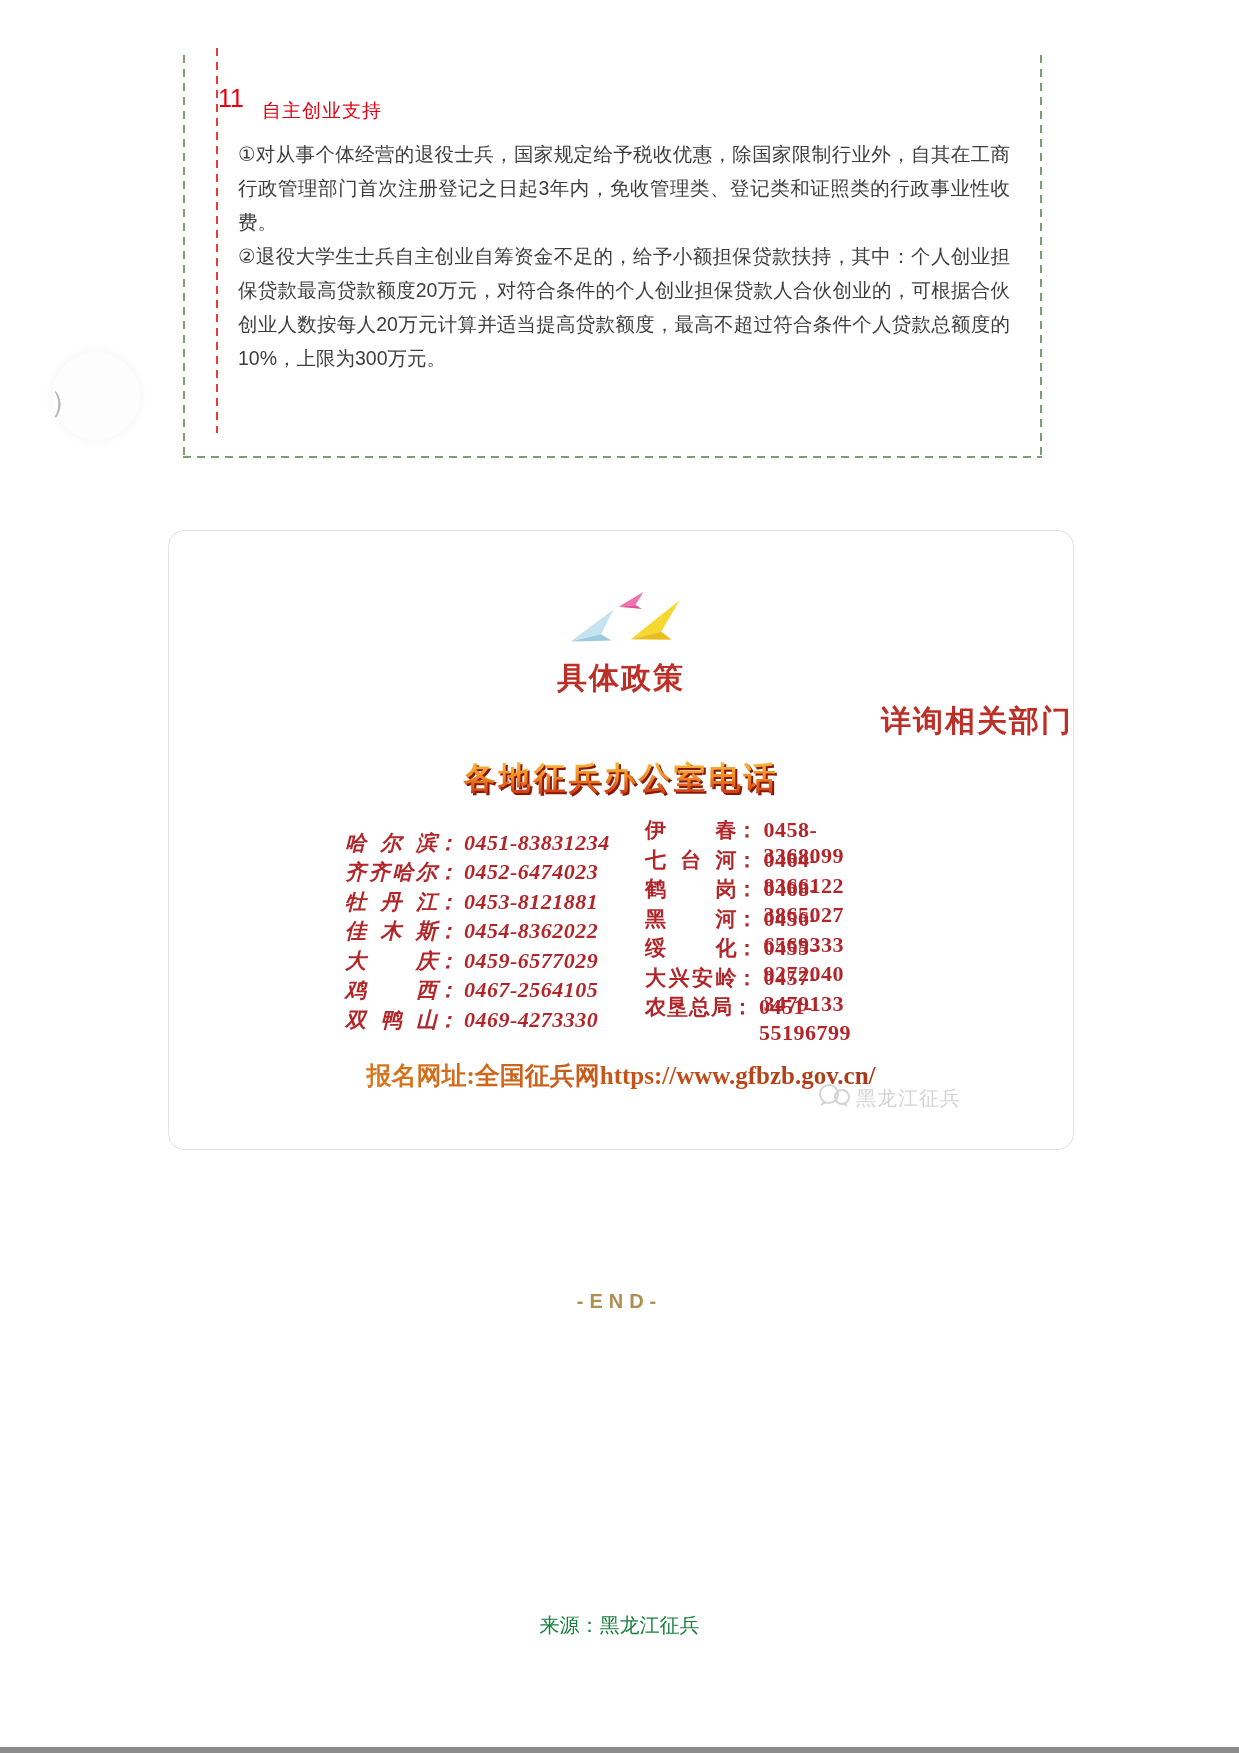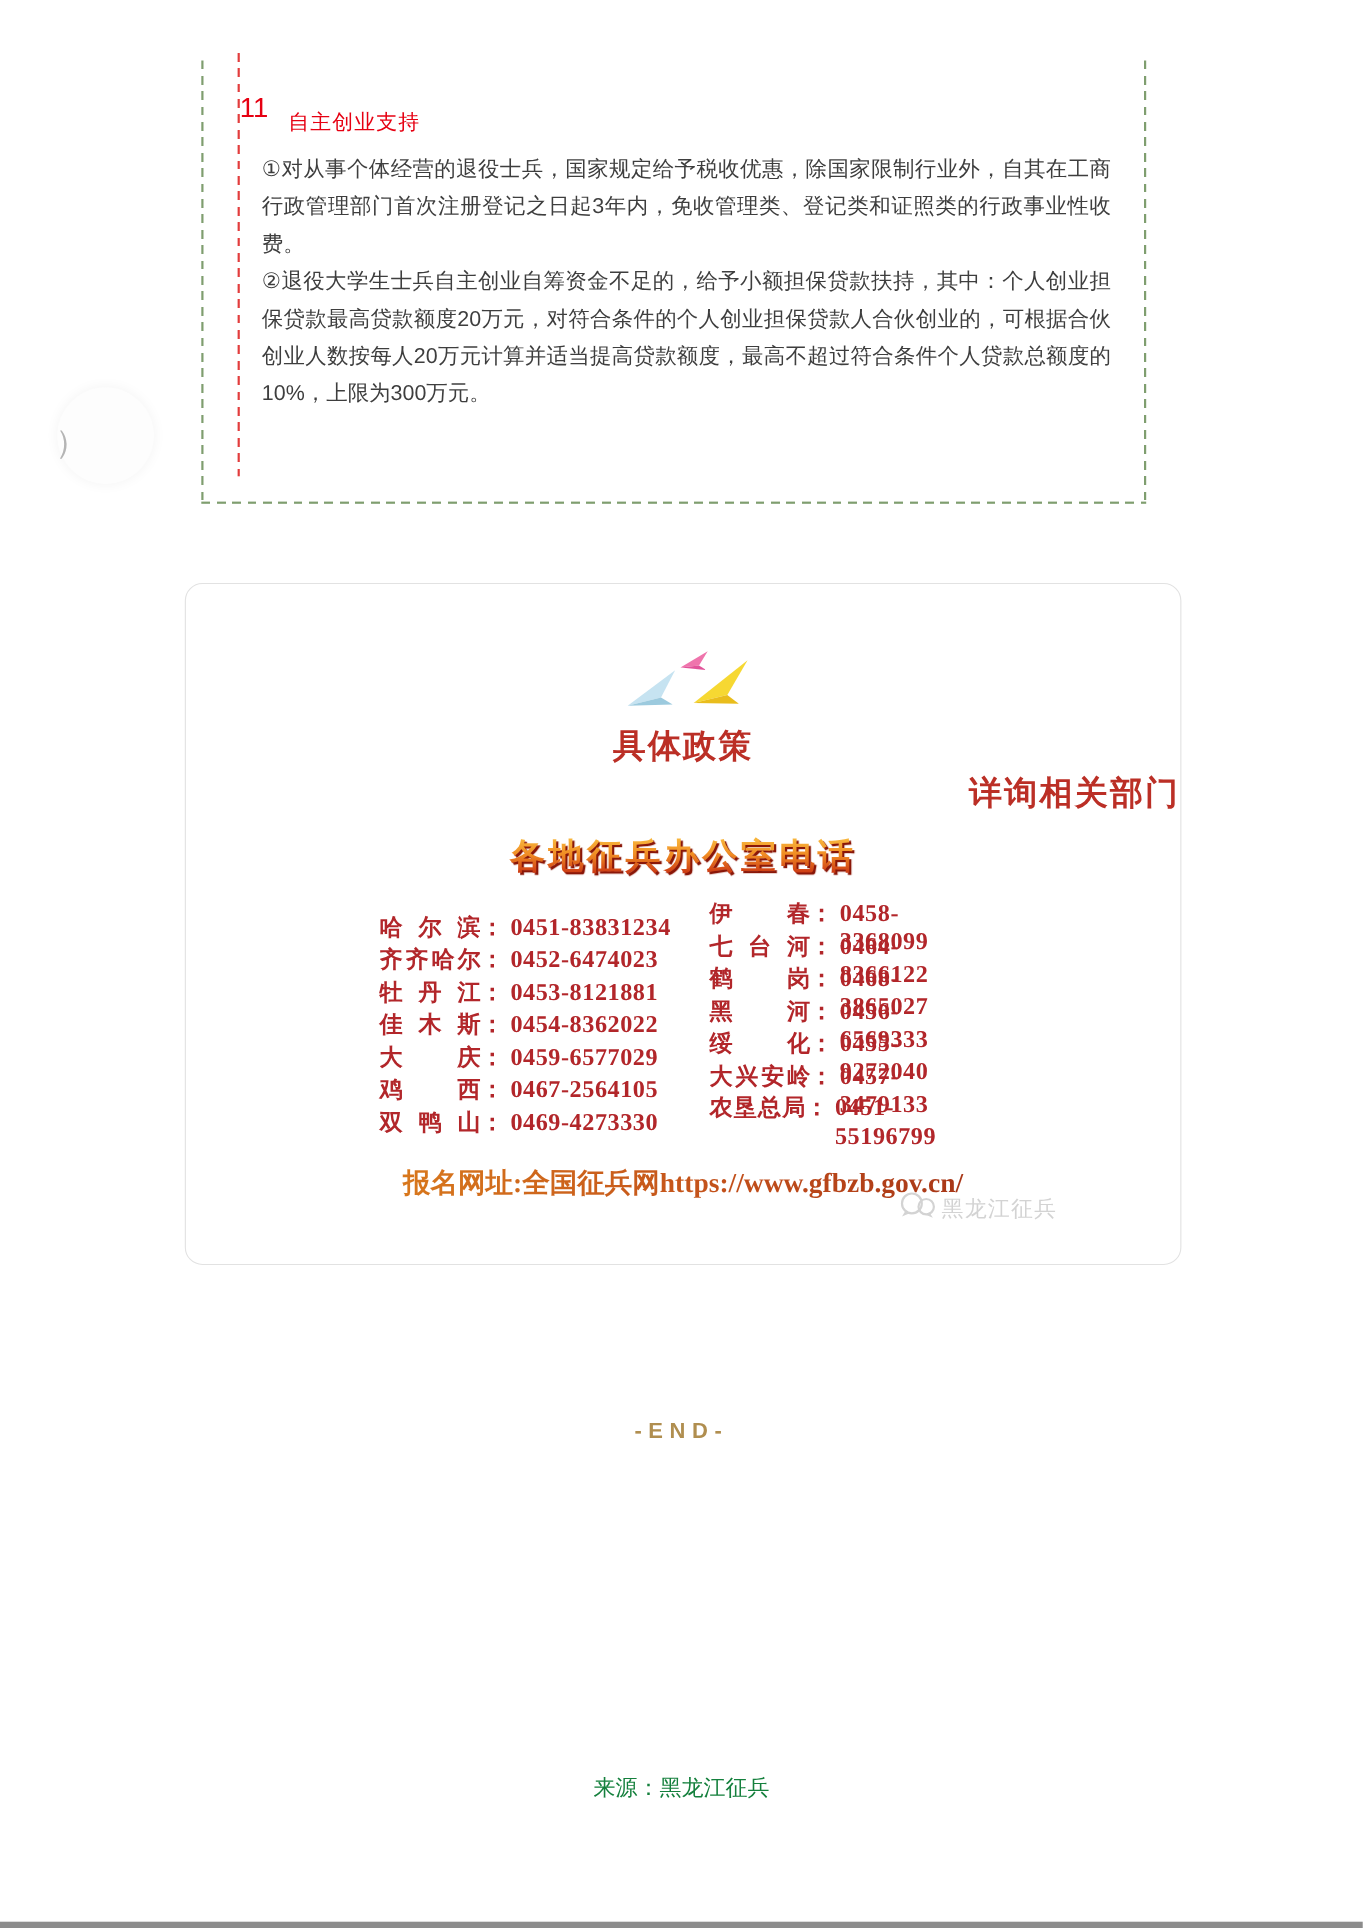--- a/index.html
+++ b/index.html
@@ -36,21 +36,21 @@
     font-size:30px;font-weight:bold;color:#bb2f26;letter-spacing:2px;}
   .phones-header{position:absolute;left:0;right:0;top:226px;text-align:center;
     font-family:"Liberation Serif","DejaVu Serif",serif;font-weight:900;font-size:32px;letter-spacing:3px;
     background:linear-gradient(180deg,#fbc646 0%,#f08c24 45%,#cf4015 80%,#b72a10 100%);
     -webkit-background-clip:text;background-clip:text;color:transparent;
     filter:drop-shadow(2px 2px 0px #8a1708);}
   .phone-grid{position:absolute;left:0;right:0;top:297px;}
   .phone-row{display:flex;justify-content:space-between;width:552px;margin:0 auto;height:29.5px;
     align-items:center;color:#b2262a;font-family:"Liberation Serif","DejaVu Serif",serif;}
   .pcell{display:flex;align-items:baseline;}
-  .pcell-l{width:272px;}
+  .pcell-l{width:272px;font-style:italic;}
   .pcell-r{width:252px;}
   .pname{display:inline-block;width:92px;font-size:21px;font-weight:bold;
     text-align:justify;text-align-last:justify;}
   .psep{font-size:21px;font-weight:bold;margin-right:6px;}
   .pnum{font-size:22px;font-weight:bold;letter-spacing:0.5px;}
   .signup{position:absolute;left:0;right:0;top:528px;text-align:center;
     font-family:"Liberation Serif","DejaVu Serif",serif;font-weight:bold;font-size:25px;
     background:linear-gradient(90deg,#e6921e 0%,#c24f1a 55%,#9724156 100%,#8f2015 100%);
     background:linear-gradient(90deg,#e6921e 0%,#c24f1a 55%,#8f2015 100%);
     -webkit-background-clip:text;background-clip:text;color:transparent;}

